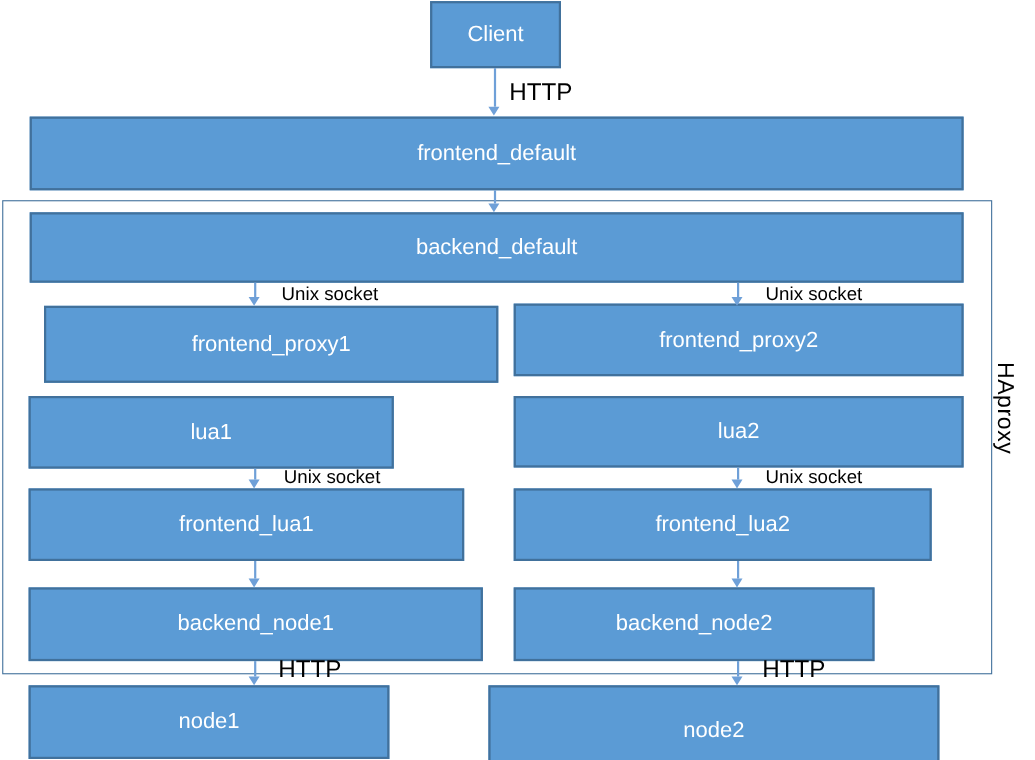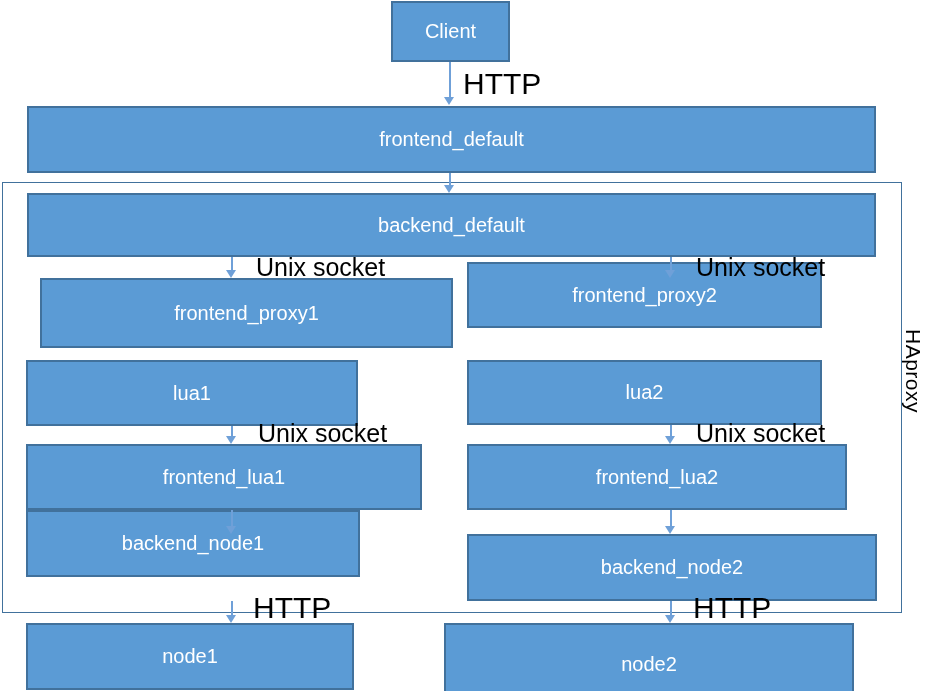--- a/index.html
+++ b/index.html
@@ -43,23 +43,23 @@
     background:var(--arrow);
   }
   .arrow .head{
     position:absolute;left:0;bottom:0;width:0;height:0;
     border-left:5.5px solid transparent;
     border-right:5.5px solid transparent;
     border-top:8px solid var(--arrow);
   }
   .edge-label{
     position:absolute;color:var(--edge-label-text);
-    font-size:25px;line-height:25px;white-space:nowrap;
+    font-size:17px;line-height:25px;white-space:nowrap;
   }
-  .edge-label.http{font-size:30px;line-height:26px;}
+  .edge-label.http{font-size:22px;line-height:26px;}
 </style>
 </head>
 <body>
 
 <div class="canvas">
 
   <div class="hap-container"></div>
   <div class="hap-label">HAproxy</div>
 
   <div class="box" style="left:391px;top:1px;width:119px;height:61px">
@@ -70,42 +70,42 @@
     <span>frontend_default</span>
   </div>
 
   <div class="box" style="left:27px;top:193px;width:849px;height:64px">
     <span>backend_default</span>
   </div>
 
   <div class="box" style="left:40px;top:278px;width:413px;height:70px">
     <span>frontend_proxy1</span>
   </div>
-  <div class="box" style="left:467px;top:262px;width:355px;height:66px">
+  <div class="box" style="left:467px;top:276px;width:409px;height:66px">
     <span>frontend_proxy2</span>
   </div>
 
   <div class="box" style="left:26px;top:360px;width:332px;height:66px">
     <span>lua1</span>
   </div>
-  <div class="box" style="left:467px;top:360px;width:355px;height:65px">
+  <div class="box" style="left:467px;top:360px;width:409px;height:65px">
     <span>lua2</span>
   </div>
 
   <div class="box" style="left:26px;top:444px;width:396px;height:66px">
     <span>frontend_lua1</span>
   </div>
   <div class="box" style="left:467px;top:444px;width:380px;height:66px">
     <span>frontend_lua2</span>
   </div>
 
-  <div class="box" style="left:26px;top:510px;width:334px;height:67px">
+  <div class="box" style="left:26px;top:534px;width:413px;height:67px">
     <span>backend_node1</span>
   </div>
-  <div class="box" style="left:467px;top:534px;width:410px;height:67px">
+  <div class="box" style="left:467px;top:534px;width:328px;height:67px">
     <span>backend_node2</span>
   </div>
 
   <div class="box" style="left:26px;top:623px;width:328px;height:67px">
     <span>node1</span>
   </div>
   <div class="box" style="left:444px;top:623px;width:410px;height:82px">
     <span>node2</span>
   </div>
 

